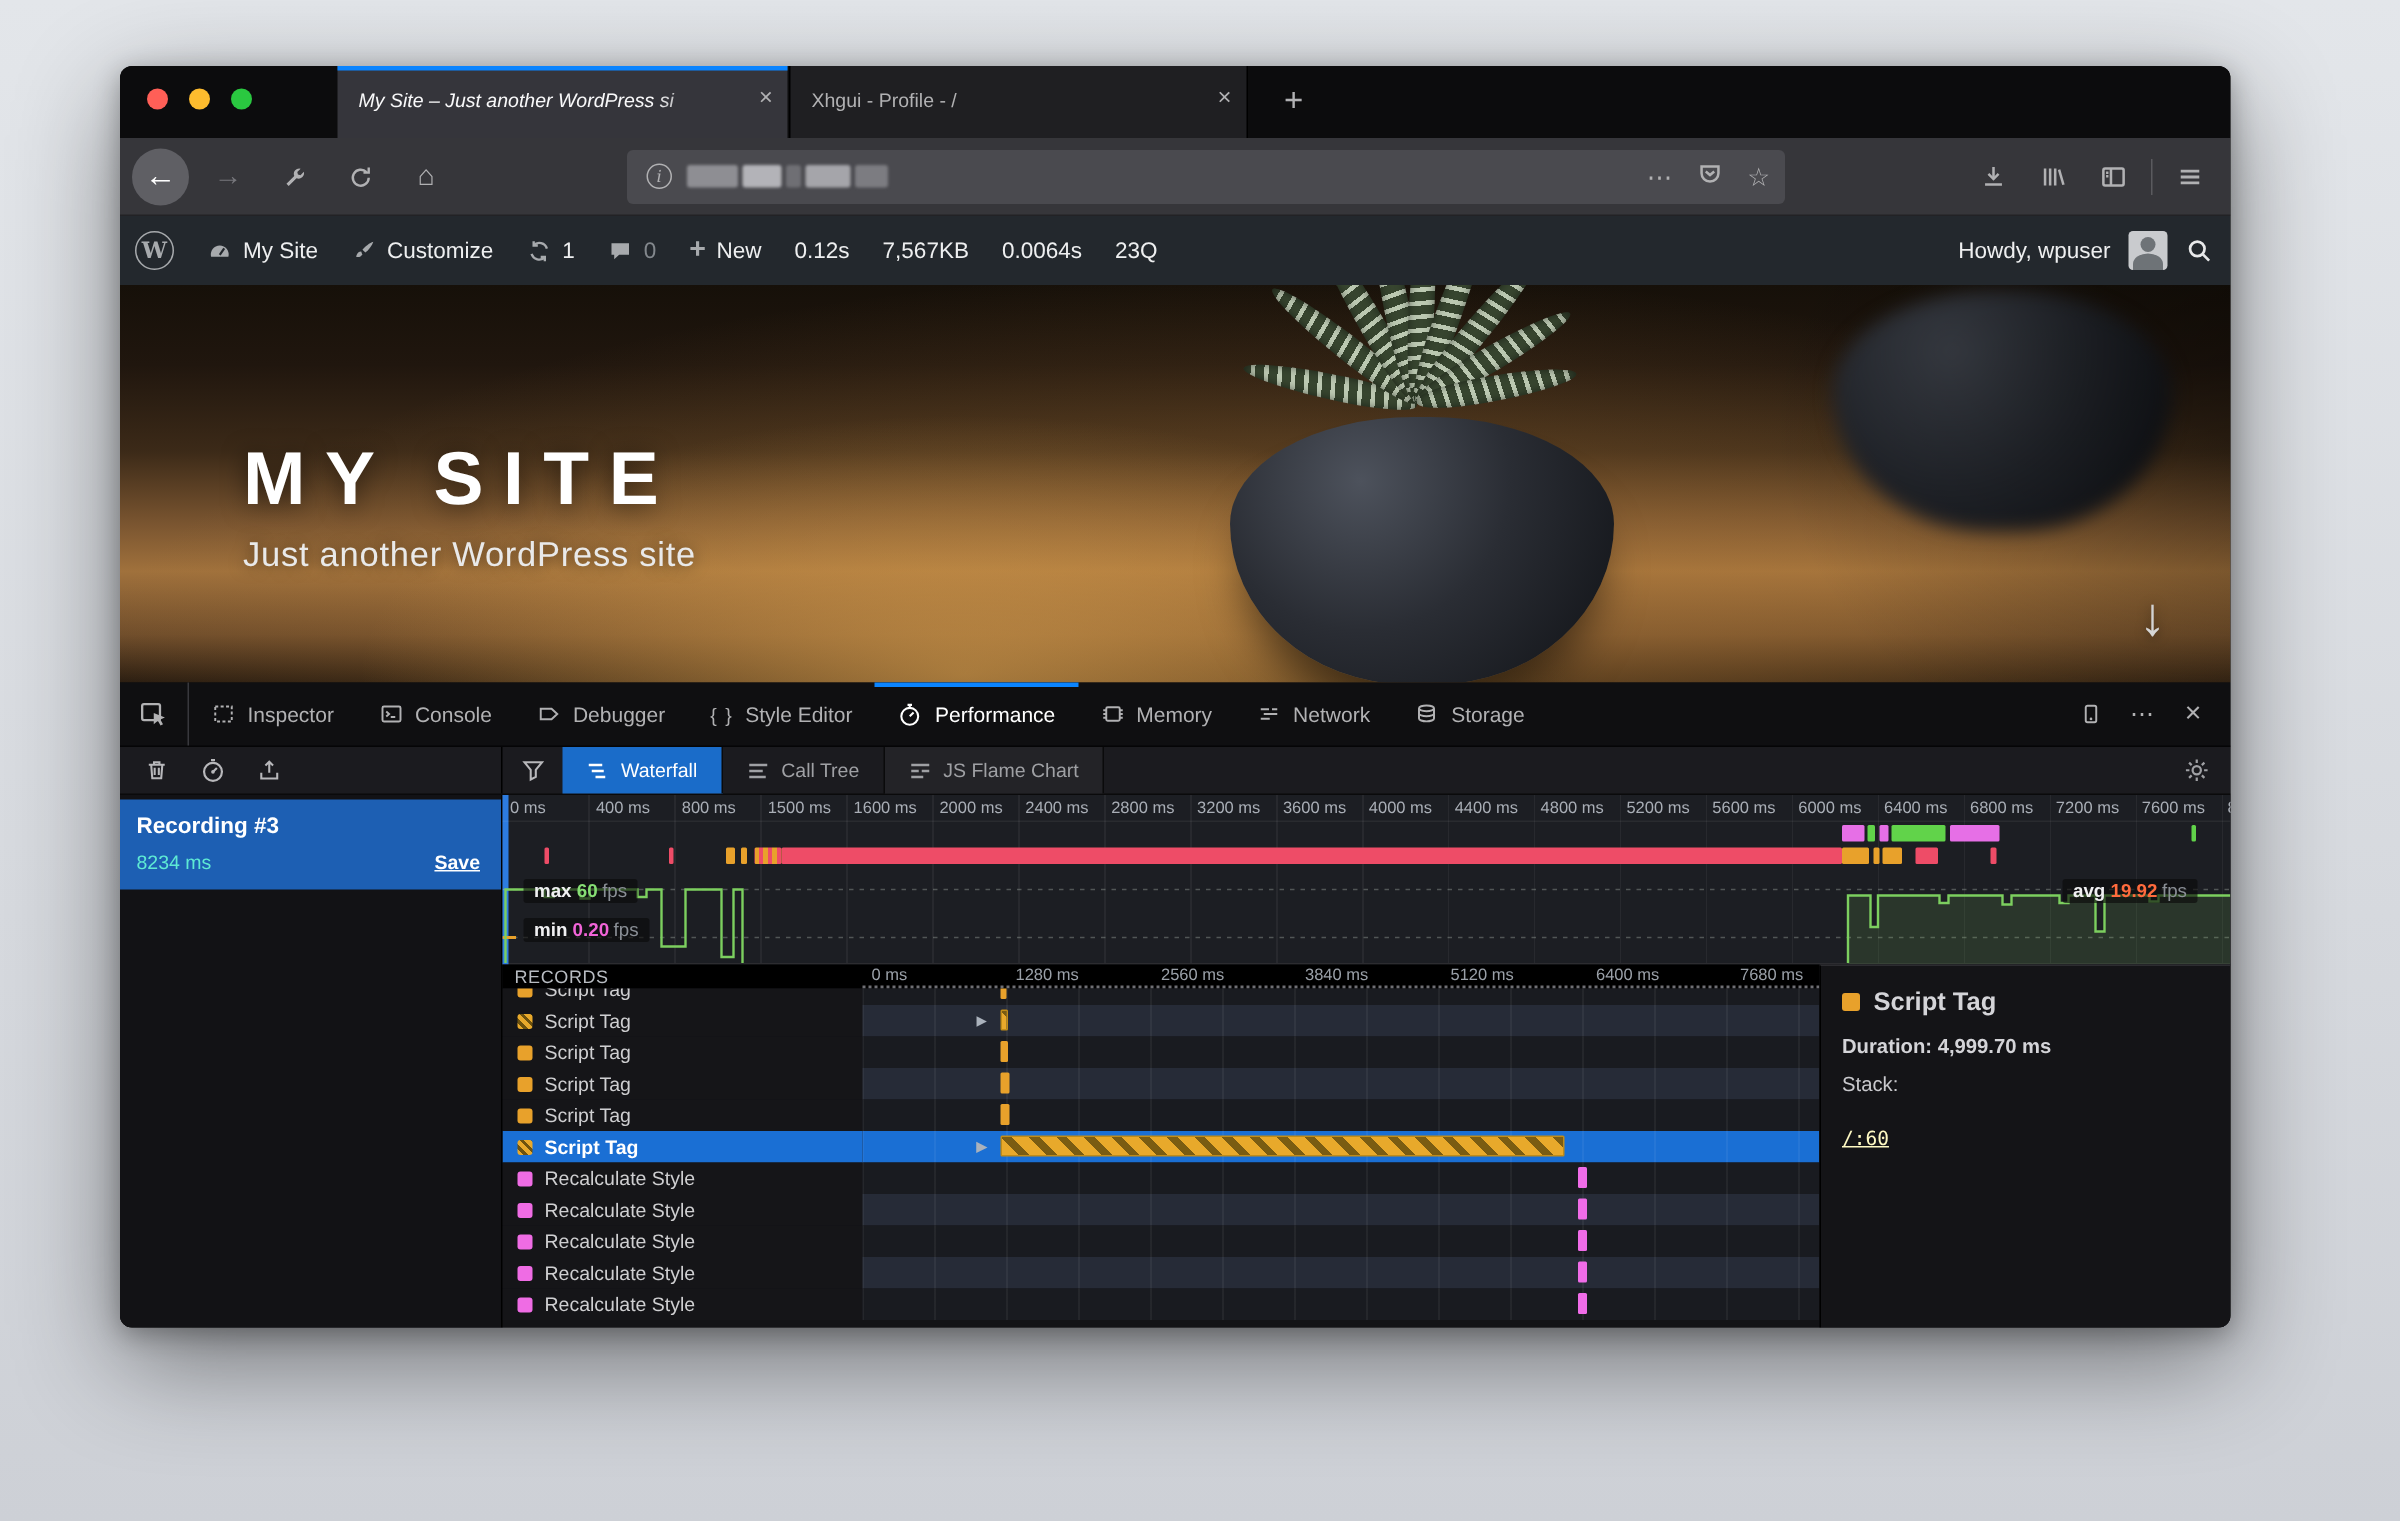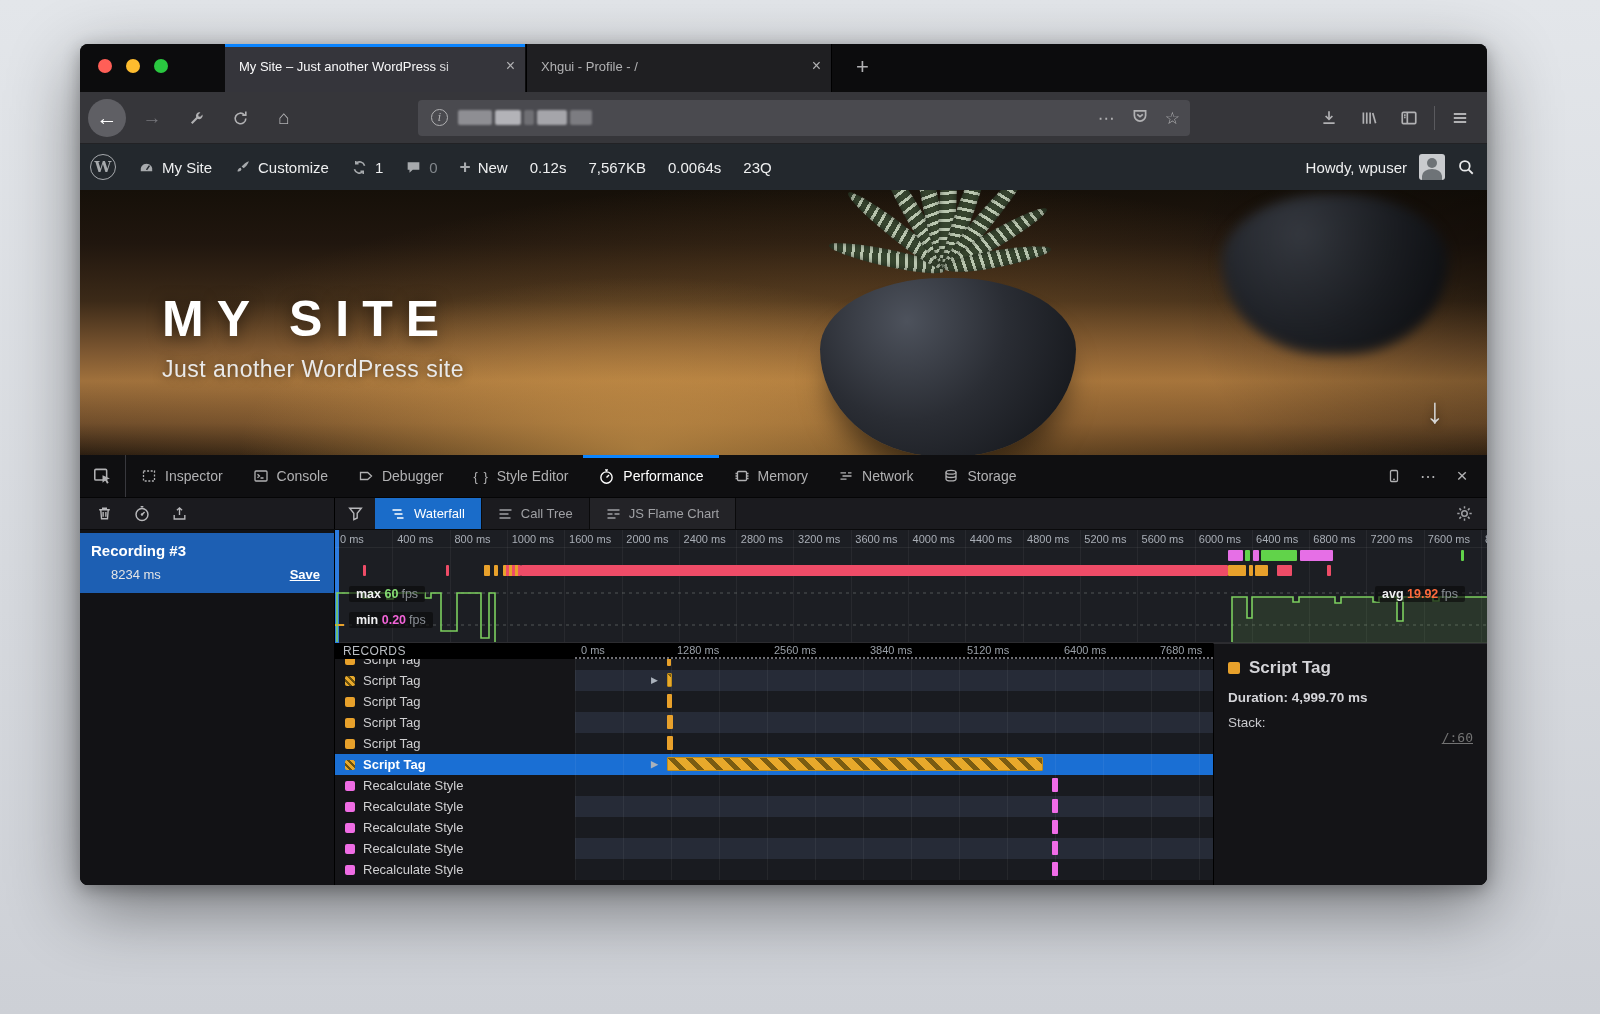--- a/index.html
+++ b/index.html
@@ -5,21 +5,21 @@
   * { margin:0; padding:0; box-sizing:border-box; }
   html,body { width:1600px; height:1014px; }
   body { font-family:"Liberation Sans", sans-serif; background:linear-gradient(180deg,#e3e6ea 0%,#d6d9de 60%,#cdd0d6 100%); overflow:hidden; }
   .window { position:absolute; left:80px; top:44px; width:1407px; height:841px; border-radius:8px; overflow:hidden; background:#0c0c0d; box-shadow:0 22px 70px rgba(0,0,0,.45), 0 4px 18px rgba(0,0,0,.3); }
 
   
   .tabbar { position:absolute; left:0; top:0; width:100%; height:48px; background:#0c0c0d; }
   .tl { position:absolute; top:15px; width:14px; height:14px; border-radius:50%; }
   .tl.red { left:18px; background:#ff5f57; } .tl.yellow { left:46px; background:#febc2e; } .tl.green { left:74px; background:#2ac840; }
   .tab { position:absolute; top:0; height:48px; }
-  .tab1 { left:145px; width:300px; background:#35353b; }
+  .tab1 { left:145px; width:300px; background:#35353b;font-style:italic; }
   .tab1 .stripe { position:absolute; left:0; top:0; width:100%; height:3px; background:#0a84ff; }
   .tab2 { left:446px; width:306px; background:#1f1f22; border-left:1px solid #000; border-right:1px solid #000; }
   .tab .title { position:absolute; left:14px; top:15px; font-size:13px; color:#f9f9fa; white-space:nowrap; overflow:hidden; width:calc(100% - 48px);
     -webkit-mask-image:linear-gradient(90deg,#000 78%,transparent 98%); mask-image:linear-gradient(90deg,#000 78%,transparent 98%); }
   .tab2 .title { color:#b1b1b3; }
   .tab .close { position:absolute; right:10px; top:13px; font-size:16px; color:#b1b1b3; cursor:default; }
   .newtab { position:absolute; left:776px; top:10px; font-size:22px; color:#b1b1b3; font-weight:300; }
 
   
   .navbar { position:absolute; left:0; top:48px; width:100%; height:52px; background:#36363a; border-bottom:1px solid #222225; }
@@ -90,21 +90,21 @@
   .view-btn.active svg { stroke:#fff; }
   .view-btn.flame { background:#232327; }
   .gear-btn { margin-left:auto; display:flex; align-items:center; padding-right:14px; }
   .gear-btn svg { stroke:#9fa0a4; fill:none; stroke-width:1.4; }
 
   
   .dt-body { position:absolute; left:0; top:486px; width:100%; height:355px; background:#131316; }
   .dt-sidebar { position:absolute; left:0; top:0; width:255px; height:100%; background:#121215; border-right:1px solid #000; }
   .recording { position:absolute; left:0; top:3px; width:100%; height:60px; background:#1d5fb3; color:#fff; }
   .rec-name-t { position:absolute; left:11px; top:9px; font-size:15px; font-weight:bold; }
-  .rec-dur { position:absolute; left:11px; top:34px; font-size:13px; color:#e5e5e5;margin-left:20px; }
+  .rec-dur { position:absolute; left:11px; top:34px; font-size:13px; color:#5eead4; }
   .rec-save { position:absolute; right:14px; top:34px; font-size:13px; font-weight:bold; text-decoration:underline; color:#fff; }
 
   .dt-main { position:absolute; left:255px; top:0; width:1152px; height:100%; }
 
   
   .overview { position:absolute; left:0; top:0; width:1152px; height:113px; background:#1c1e23;
     background-image:repeating-linear-gradient(90deg, rgba(255,255,255,.05) 0 1px, transparent 1px 57.3px); border-bottom:1px solid #2c2c30; }
   .ov-strip { position:absolute; left:0; top:0; width:4px; height:113px; background:#2d7ce0; }
   .ov-ruler { position:absolute; left:0; top:0; width:100%; height:18px; border-bottom:1px solid rgba(255,255,255,.06); }
   .ruler-label { position:absolute; top:3px; padding-left:5px; font-size:11px; color:#a9aeb6; white-space:nowrap; }
@@ -144,21 +144,21 @@
   .rec-bar.style { background:#f06ce8; }
   .rec-bar.hatched { background:repeating-linear-gradient(45deg,#e8a92b 0 8px,#7a5c12 8px 13px); border:1px solid #c08c18; }
   .expand-tri { position:absolute; top:5px; font-size:9px; color:#aab2bc; }
 
   .details { position:absolute; left:878px; top:0; width:274px; height:242px; background:#141417; border-left:1px solid #000; border-top:1px solid #2c2c30; padding:14px; }
   .det-head { display:flex; align-items:center; gap:9px; }
   .det-icon { width:12px; height:12px; border-radius:2px; background:#e8a12b; }
   .det-title { font-size:17px; font-weight:bold; color:#d4d4d8; }
   .det-line { margin-top:12px; font-size:13.5px; font-weight:bold; color:#d4d4d8; }
   .det-stack { margin-top:10px; font-size:13.5px; color:#c9c9cd; }
-  .det-link { margin-top:0; font-size:13px; font-family:"DejaVu Sans Mono",monospace; color:#737373; text-decoration:underline;text-align:right; }
+  .det-link { margin-top:22px; font-size:13px; font-family:"DejaVu Sans Mono",monospace; color:#fef9c3; text-decoration:underline; }
 </style>
 </head>
 <body>
 
 <div class="window">
 
   <div class="tabbar">
     <span class="tl red"></span>
     <span class="tl yellow"></span>
     <span class="tl green"></span>
@@ -427,21 +427,21 @@
       </div>
     </div>
 
     <div class="dt-main">
       <div class="overview">
         <div class="ov-strip"></div>
         <div class="ov-ruler">
             <span class="ruler-label" style="left: 0%;">0 ms</span>
             <span class="ruler-label" style="left: 4.97%;">400 ms</span>
             <span class="ruler-label" style="left: 9.94%;">800 ms</span>
-            <span class="ruler-label" style="left: 14.91%;">1000 ms</span>
+            <span class="ruler-label" style="left: 14.91%;">1500 ms</span>
             <span class="ruler-label" style="left: 19.88%;">1600 ms</span>
             <span class="ruler-label" style="left: 24.85%; text-align: center;">2000 ms</span>
             <span class="ruler-label" style="left: 29.82%;">2400 ms</span>
             <span class="ruler-label" style="left: 34.79%;">2800 ms</span>
             <span class="ruler-label" style="left: 39.76%;">3200 ms</span>
             <span class="ruler-label" style="left: 44.73%;">3600 ms</span>
             <span class="ruler-label" style="left: 49.7%;">4000 ms</span>
             <span class="ruler-label" style="left: 54.67%; text-align: right;">4400 ms</span>
             <span class="ruler-label" style="left: 59.64%;">4800 ms</span>
             <span class="ruler-label" style="left: 64.61%;">5200 ms</span>

